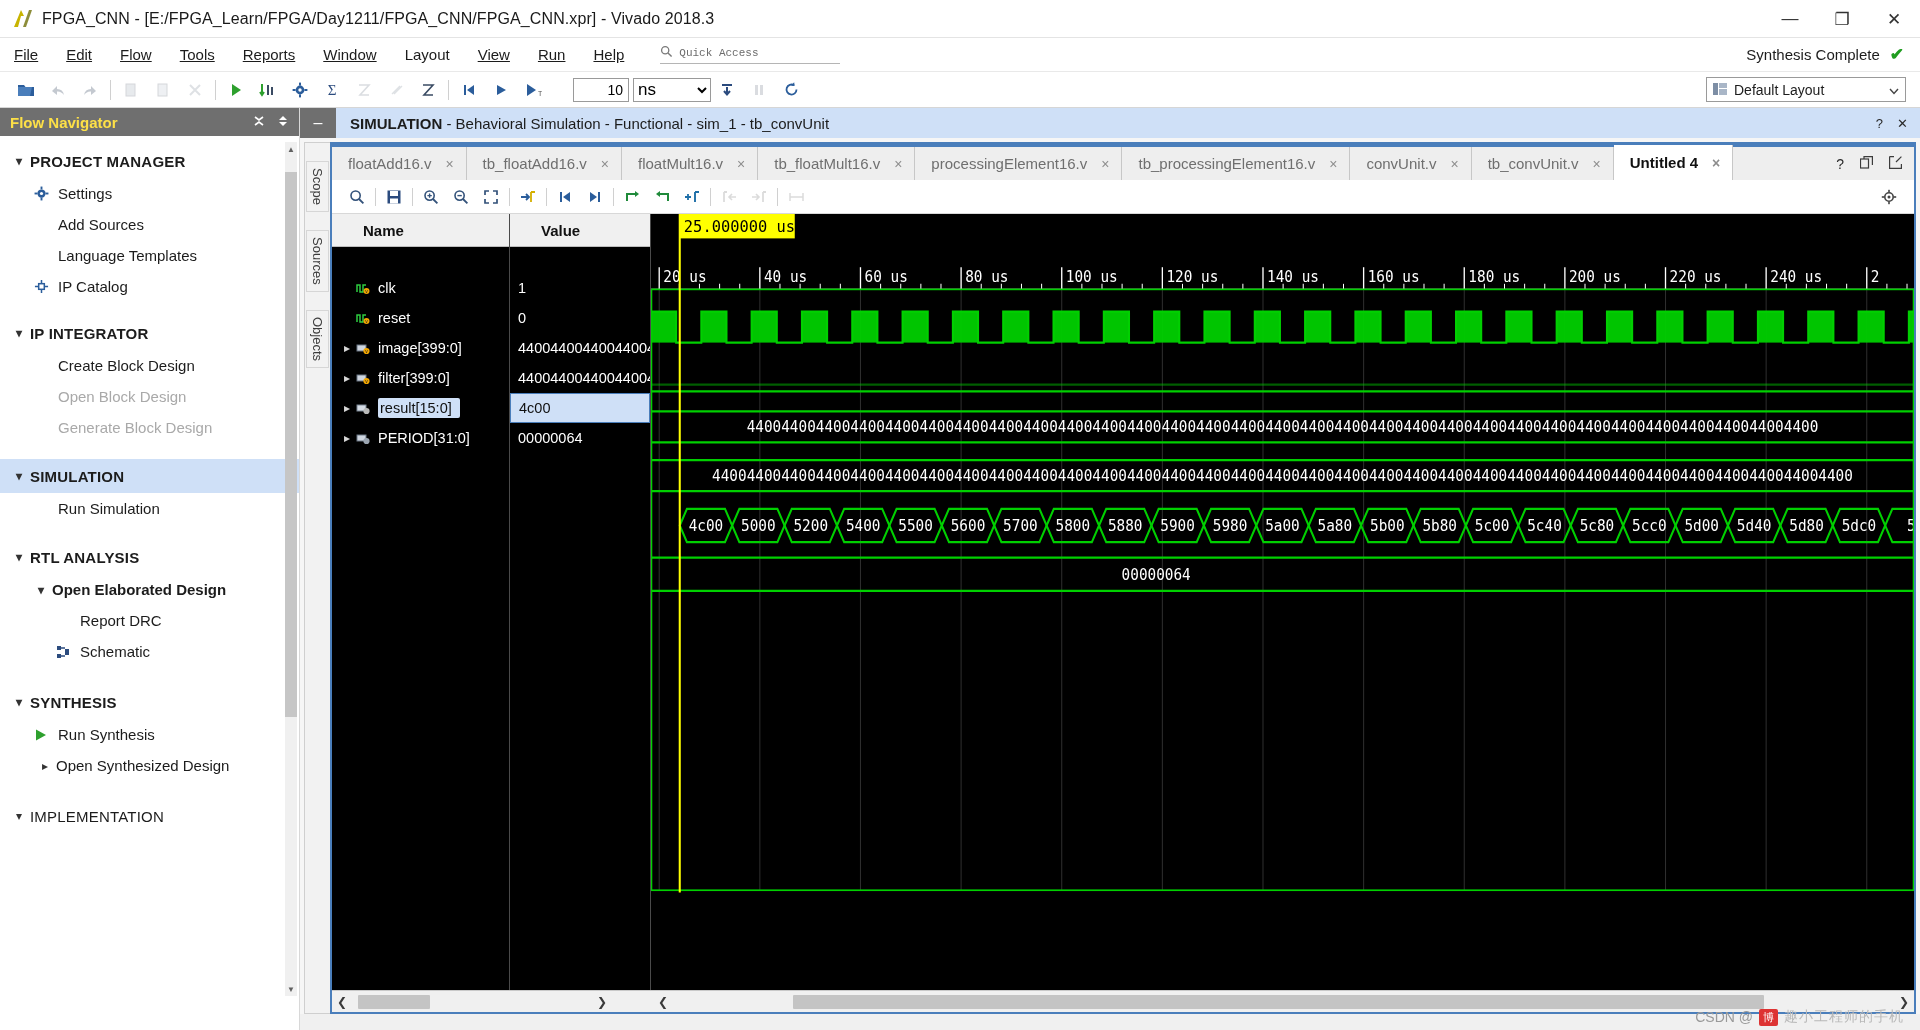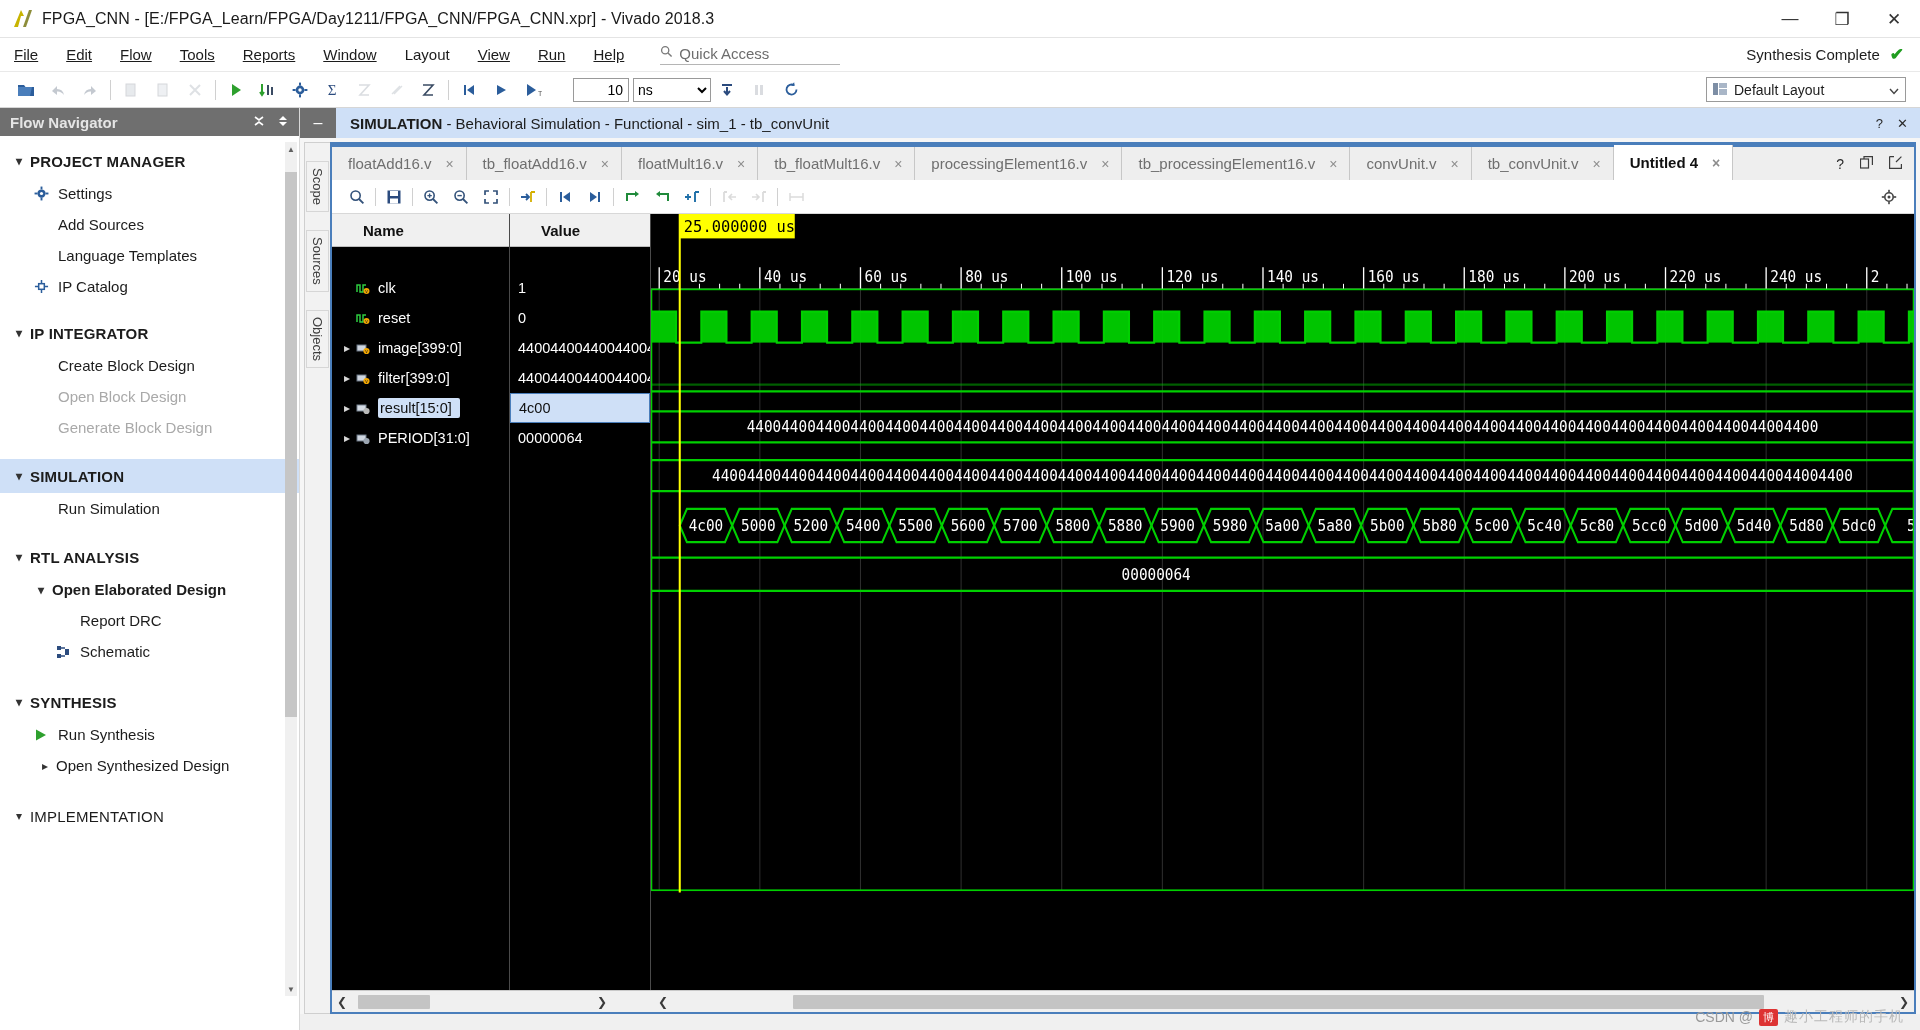--- a/index.html
+++ b/index.html
@@ -28,21 +28,21 @@
     height:34px; display:flex; align-items:center;
     background:#ffffff; border-bottom:1px solid #e9e9e9; position:relative;
   }
   .menu-item { padding:4px 14px; font-size:15px; color:#1c1c1c; }
   .menu-item u { text-decoration:underline; }
   #quick-access {
     margin-left:22px; display:flex; align-items:center; gap:6px;
     width:180px; border-bottom:1px solid #b5b5b5; padding-bottom:2px;
   }
   #qa-icon { color:#7a7a7a; font-size:13px; }
-  #qa-text { color:#6d6d6d; font-size:15px; }
+  #qa-text { color:#6d6d6d; font-size:11px;font-family:Liberation Mono, monospace; }
   #synth-status {
     position:absolute; right:16px; display:flex; align-items:center; gap:10px;
     font-size:15px; color:#1c1c1c;
   }
   #synth-check { color:#1f9d1f; font-size:17px; font-weight:bold; }
 
   
   #toolbar {
     height:36px; display:flex; align-items:center; gap:0px;
     background:#ffffff; border-bottom:1px solid #d6d6d6; padding-left:10px;
@@ -51,37 +51,37 @@
   .tb svg { display:block; }
   .tb.dim { opacity:0.32; }
   .tbsep { width:1px; height:20px; background:#d0d0d0; margin:0 4px; }
   #time-input {
     width:56px; height:24px; border:1px solid #9a9a9a; background:#fff;
     text-align:right; padding-right:5px; font-size:14px; font-family:"Liberation Sans",sans-serif;
     margin-left:24px;
   }
   #unit-select {
     width:78px; height:24px; border:1px solid #9a9a9a; background:#fff;
-    font-size:14px; font-family:"Liberation Sans",sans-serif; margin-left:4px;
+    font-size:17px; font-family:"Liberation Sans",sans-serif; margin-left:4px;
   }
   #layout-select {
     position:absolute; right:14px; width:200px; height:25px;
     border:1px solid #9a9a9a; background:#fff; display:flex; align-items:center;
     font-size:14px; padding:0 6px; gap:7px;
   }
   #toolbar-wrap { position:relative; }
 
   
   #body { display:flex; height:calc(1030px - 38px - 34px - 36px); }
 
   
   #flownav { width:300px; background:#ffffff; position:relative; border-right:1px solid #d8d8d8;
              display:flex; flex-direction:column; }
   #fn-header {
-    height:28px; background:#6f6f6f; color:#e5e5e5; display:flex; align-items:center;
+    height:28px; background:#6f6f6f; color:#fde047; display:flex; align-items:center;
     padding:0 10px; font-size:15px; font-weight:bold;
   }
   #fn-header .fn-icons { margin-left:auto; display:flex; gap:12px; font-size:13px; }
   #fn-list { flex:1; overflow:hidden; padding-top:8px; position:relative; }
   .fn-section { display:flex; align-items:center; height:34px; padding-left:8px; font-size:15px;
                 font-weight:bold; letter-spacing:0.2px; }
   .fn-section.sel { background:#cfe0f7; }
   .fn-chev { width:22px; text-align:center; color:#333; font-size:12px; }
   .fn-row { display:flex; align-items:center; height:31px; padding-left:34px; font-size:15px; }
   .fn-row .fn-ico { width:24px; display:flex; align-items:center; }

